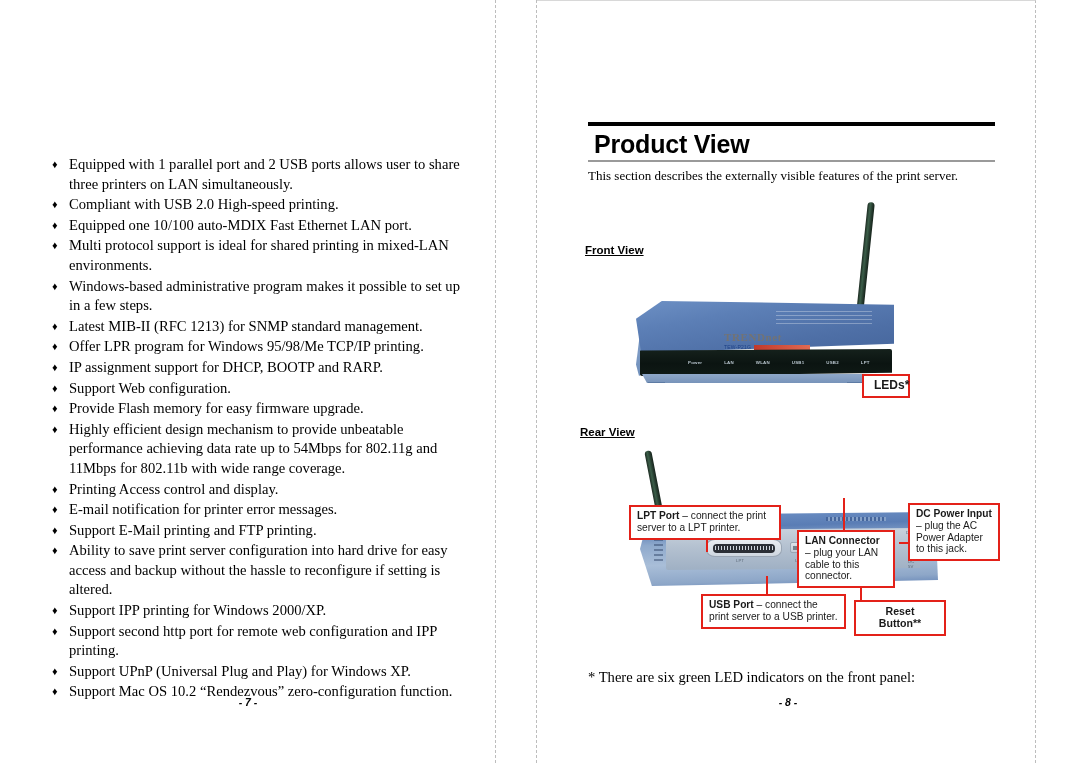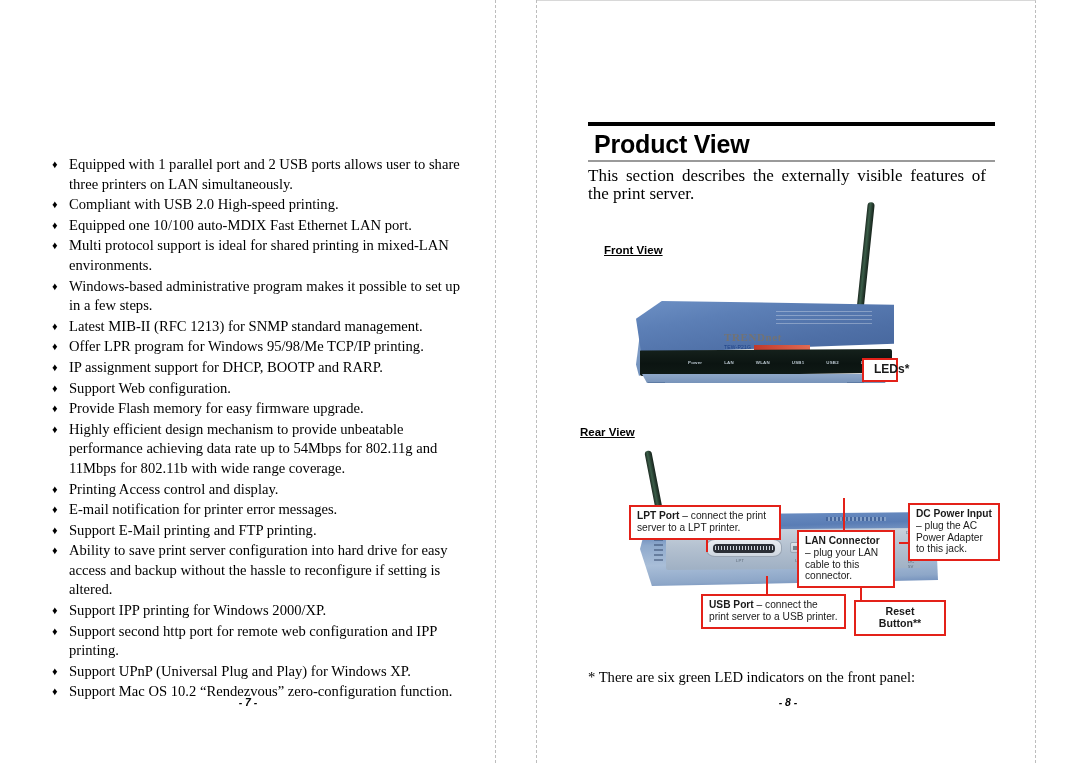--- a/index.html
+++ b/index.html
@@ -48,21 +48,21 @@
   .bullet-text {
     flex: 1 1 auto;
     font-size: 14.6px;
     line-height: 19.6px;
     color: #000;
   }
 
   
   .intro {
     position: absolute; left: 588px; top: 167px; width: 398px;
-    font-size: 17px; line-height: 17.5px; text-align: justify; color: #000;
+    font-size: 13px; line-height: 17.5px; text-align: justify; color: #000;
   }
   .subhead {
     position: absolute;
     font-family: "Liberation Sans", sans-serif;
     font-weight: bold; font-size: 11.5px;
     text-decoration: underline; color: #000;
   }
   .footnote {
     position: absolute; left: 588px; top: 657px; width: 400px;
     font-size: 14.6px; line-height: 18px; color: #000; margin-top: 11px;
@@ -328,21 +328,21 @@
 
     <div class="heading-block" style="left:51px; top:121px; width:407px;">
       <div class="heading-rule-top"></div>
       <div class="heading-text">Product View</div>
       <div class="heading-rule-bottom"></div>
     </div>
   </div>
 
   <div class="intro">This section describes the externally visible features of the print server.</div>
 
-  <div class="subhead" style="left:604px; top:244px;">Front View</div>
+  <div class="subhead" style="left:585px; top:244px;">Front View</div>
 
   <div class="device-stage" style="left:636px; top:200px; width:290px; height:195px;">
 
     <div class="antenna" style="left:226px; top:2px; width:7px; height:112px; transform: rotate(6deg);"></div>
 
     <div style="position:absolute; left:0px; top:101px; width:262px; height:88px;">
 
       <div class="fv-side"></div>
 
       <div class="fv-top">
@@ -371,21 +371,21 @@
         </div>
       </div>
 
       <div class="fv-base">
         <div class="foot" style="left:6px;"></div>
         <div class="foot" style="left:205px;"></div>
       </div>
     </div>
   </div>
 
-  <div class="callout callout-center" style="left:862px; top:358px; width:36px;">LEDs*</div>
+  <div class="callout callout-center" style="left:862px; top:374px; width:48px;">LEDs*</div>
 
   <div class="subhead" style="left:580px; top:426px;">Rear View</div>
 
   <div class="device-stage" style="left:634px; top:450px; width:310px; height:150px;">
 
     <div class="antenna" style="left:19px; top:0px; width:7px; height:92px; transform: rotate(-11deg);"></div>
 
     <div style="position:absolute; left:6px; top:62px; width:300px; height:78px;">
       <div class="rv-body">
         <div class="rv-topstripe"></div>

